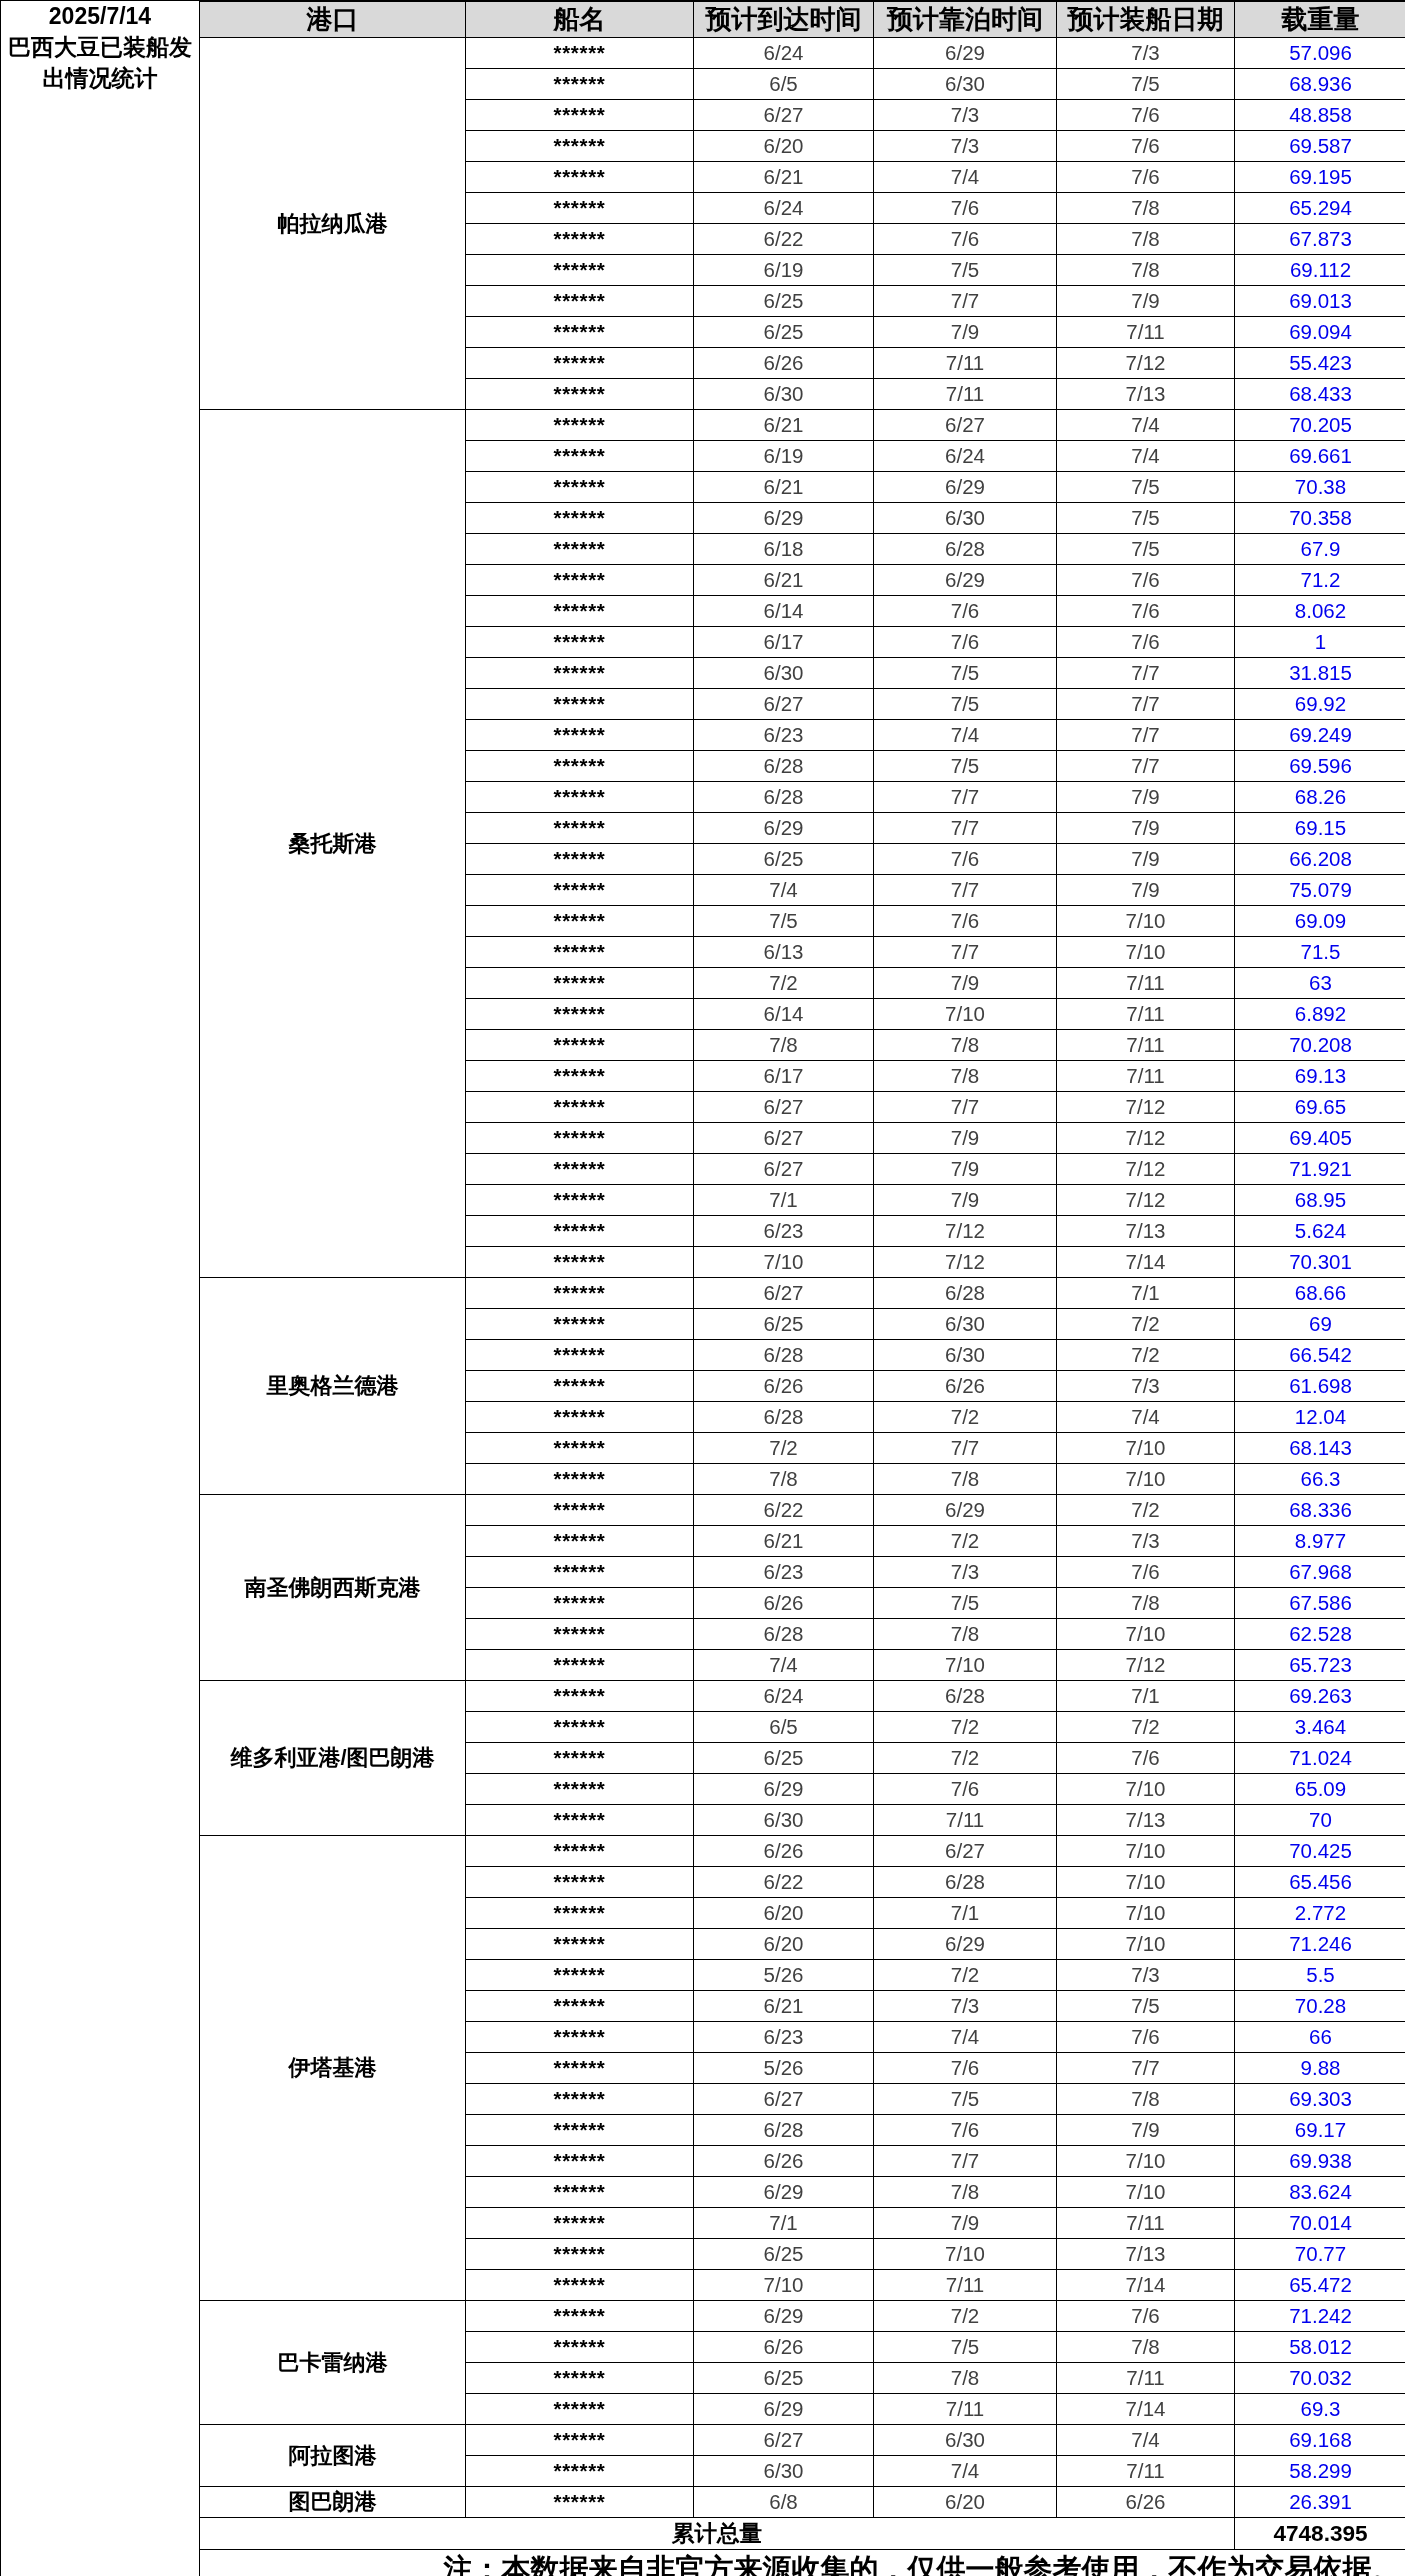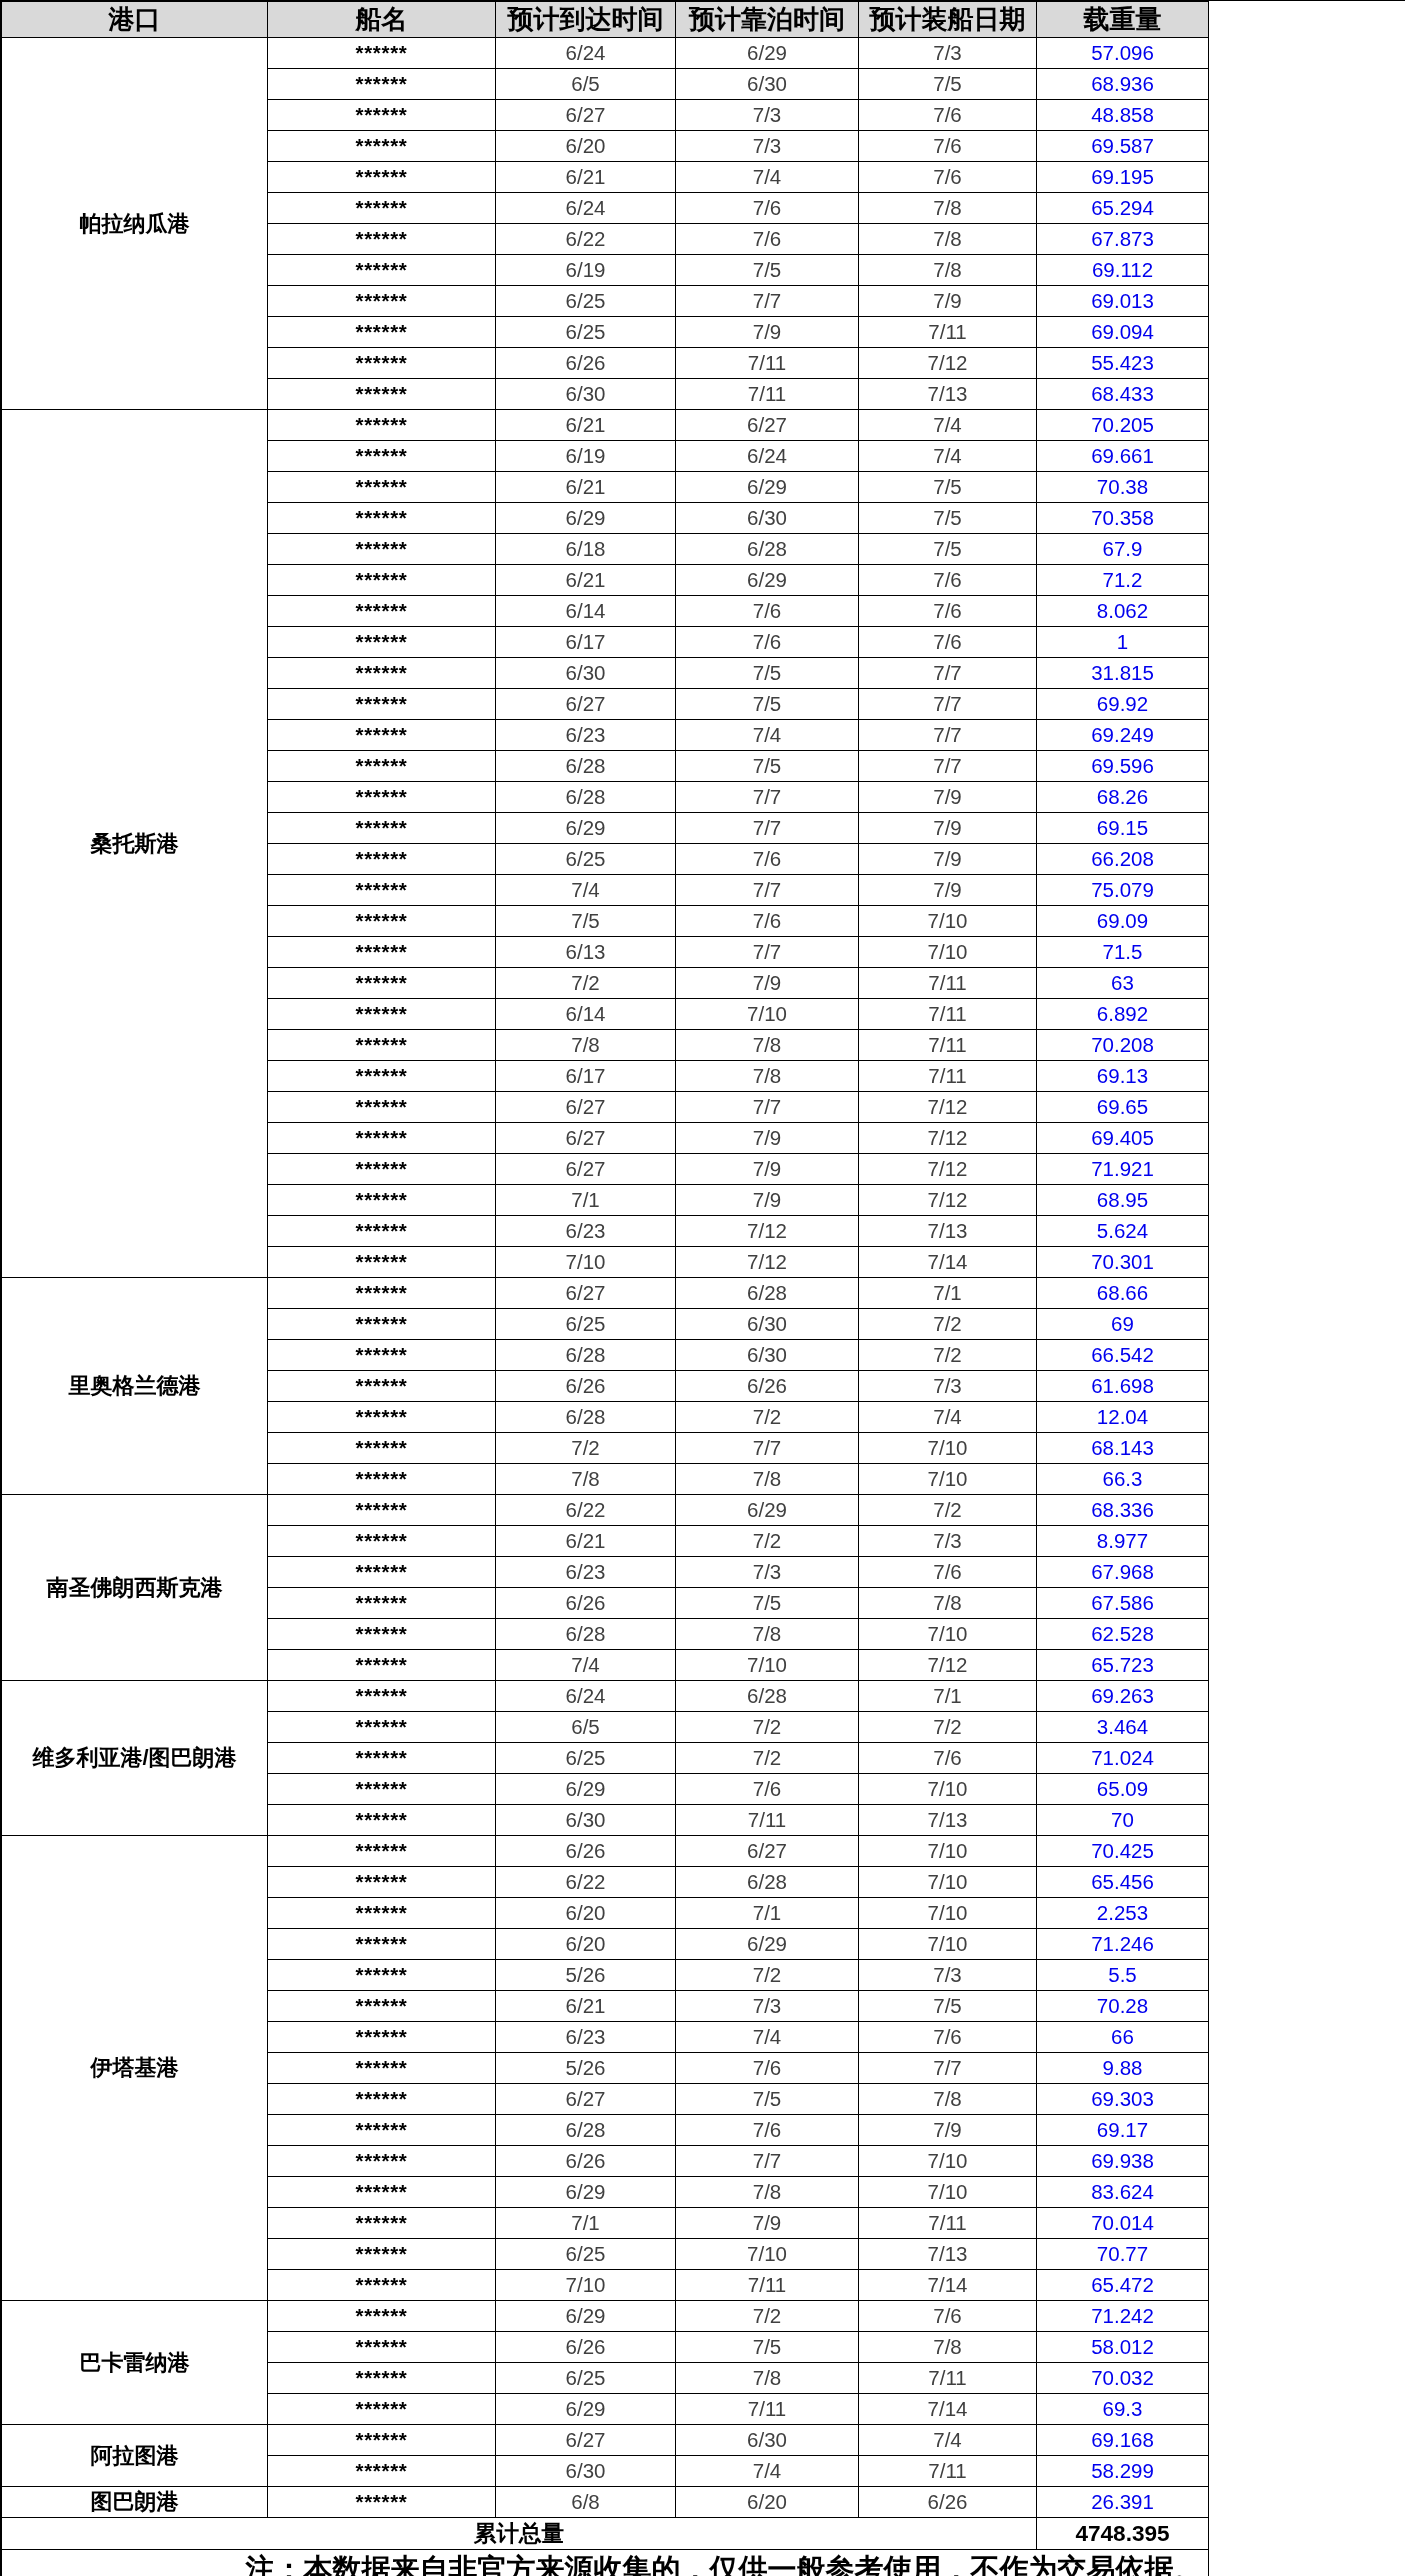--- a/index.html
+++ b/index.html
@@ -18,20 +18,25 @@
   td.weight{font-size:20.5px;font-weight:normal;color:#0000ee;}
   td.total-label{font-size:22.6px;font-weight:bold;font-family:Liberation Serif, serif;}
   td.total-value{font-size:22.6px;font-weight:bold;}
   td.note{font-size:29px;font-weight:bold;text-align:right;padding-right:5.6px;}
 </style>
 </head>
 <body>
 
 <div class="page">
 
+  <div class="left-col">
+    <div class="title-line">2025/7/14</div>
+    <div class="title-line">巴西大豆已装船发</div>
+    <div class="title-line">出情况统计</div>
+  </div>
 
   <table>
     <colgroup>
       <col style="width:266px">
       <col style="width:228px">
       <col style="width:180px">
       <col style="width:183px">
       <col style="width:178px">
       <col style="width:172px">
     </colgroup>
@@ -470,21 +475,21 @@
           <td class="date">6/22</td>
           <td class="date">6/28</td>
           <td class="date">7/10</td>
           <td class="weight">65.456</td>
         </tr>
         <tr>
           <td class="ship">******</td>
           <td class="date">6/20</td>
           <td class="date">7/1</td>
           <td class="date">7/10</td>
-          <td class="weight">2.253</td>
+          <td class="weight">2.772</td>
         </tr>
         <tr>
           <td class="ship">******</td>
           <td class="date">6/20</td>
           <td class="date">6/29</td>
           <td class="date">7/10</td>
           <td class="weight">71.246</td>
         </tr>
         <tr>
           <td class="ship">******</td>

